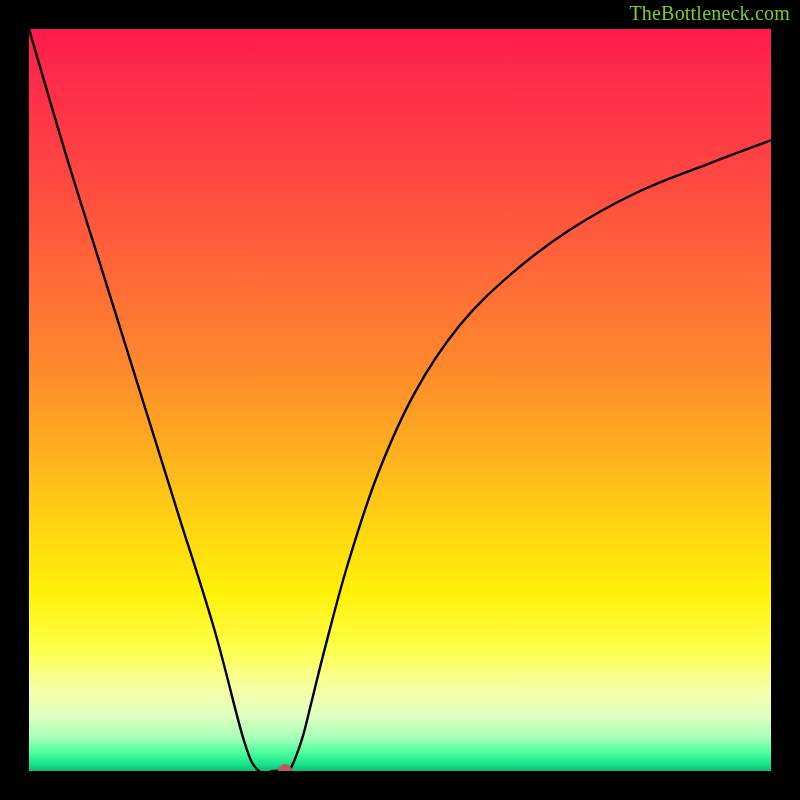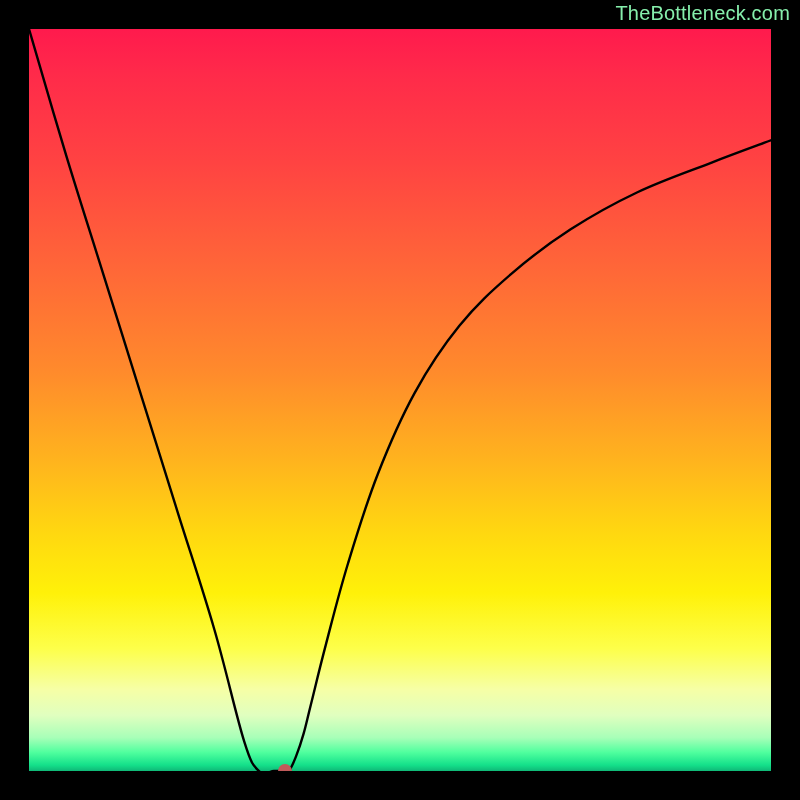--- a/index.html
+++ b/index.html
@@ -13,25 +13,26 @@
   .frame {
     position: relative;
     width: 800px;
     height: 800px;
     background: #000;
   }
   .watermark {
     position: absolute;
     top: 2px;
     right: 10px;
-    color: #86efac;
+    color: #84cc16;
     font-size: 20px;
     font-weight: 500;
     letter-spacing: 0.2px;
     z-index: 20;
+    font-family: Liberation Serif, serif;
   }
   .plot {
     position: absolute;
     left: 29px;
     top: 29px;
     width: 742px;
     height: 742px;
     overflow: hidden;
   }
   .gradient {

